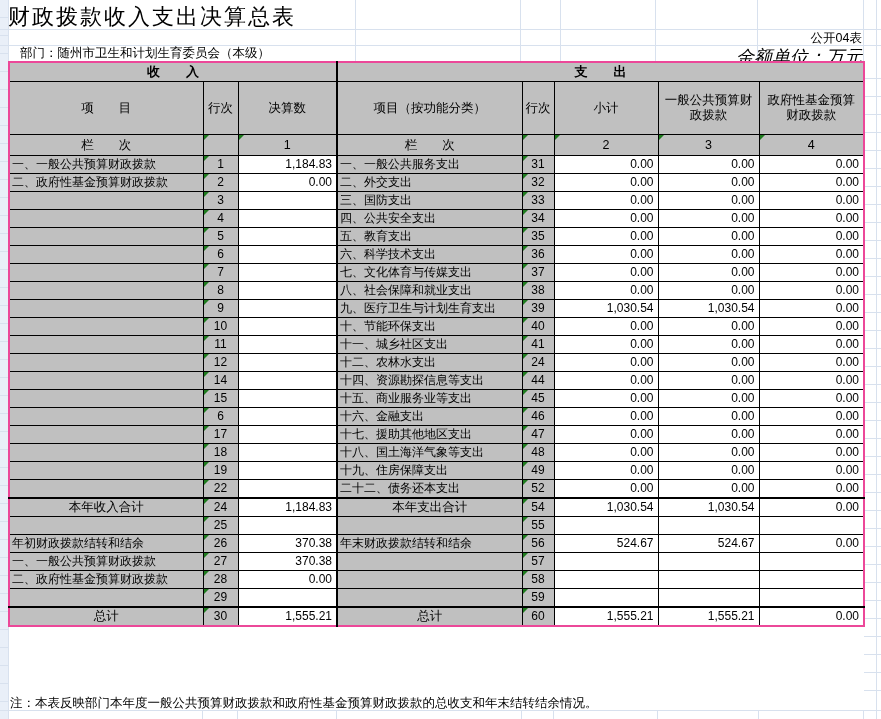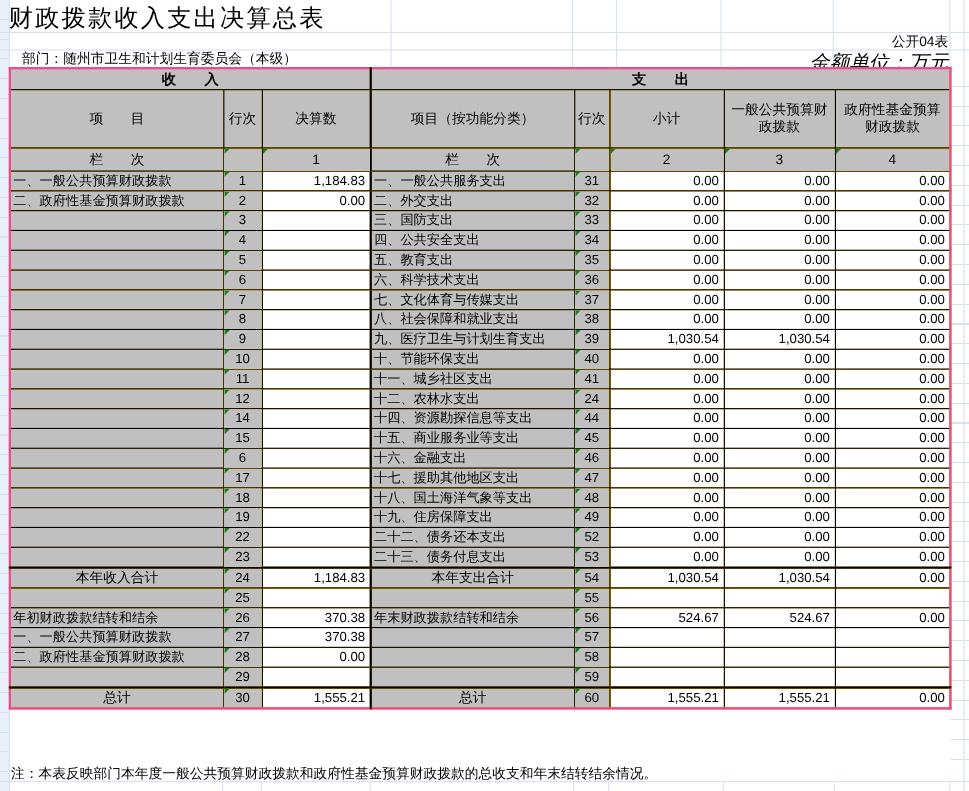--- a/index.html
+++ b/index.html
@@ -296,30 +296,20 @@
         <tr>
           <td class="c-item g"></td>
           <td class="c-line g tri">22</td>
           <td class="c-num"></td>
           <td class="c-item g sec">二十二、债务还本支出</td>
           <td class="c-line g tri">52</td>
           <td class="c-num">0.00</td>
           <td class="c-num">0.00</td>
           <td class="c-num">0.00</td>
         </tr>
-        <tr>
-          <td class="c-item g"></td>
-          <td class="c-line g tri">23</td>
-          <td class="c-num"></td>
-          <td class="c-item g sec">二十三、债务付息支出</td>
-          <td class="c-line g tri">53</td>
-          <td class="c-num">0.00</td>
-          <td class="c-num">0.00</td>
-          <td class="c-num">0.00</td>
-        </tr>
         <tr class="thick">
           <td class="c-item g tot">本年收入合计</td>
           <td class="c-line g tri">24</td>
           <td class="c-num">1,184.83</td>
           <td class="c-item g sec tot">本年支出合计</td>
           <td class="c-line g tri">54</td>
           <td class="c-num">1,030.54</td>
           <td class="c-num">1,030.54</td>
           <td class="c-num">0.00</td>
         </tr>

